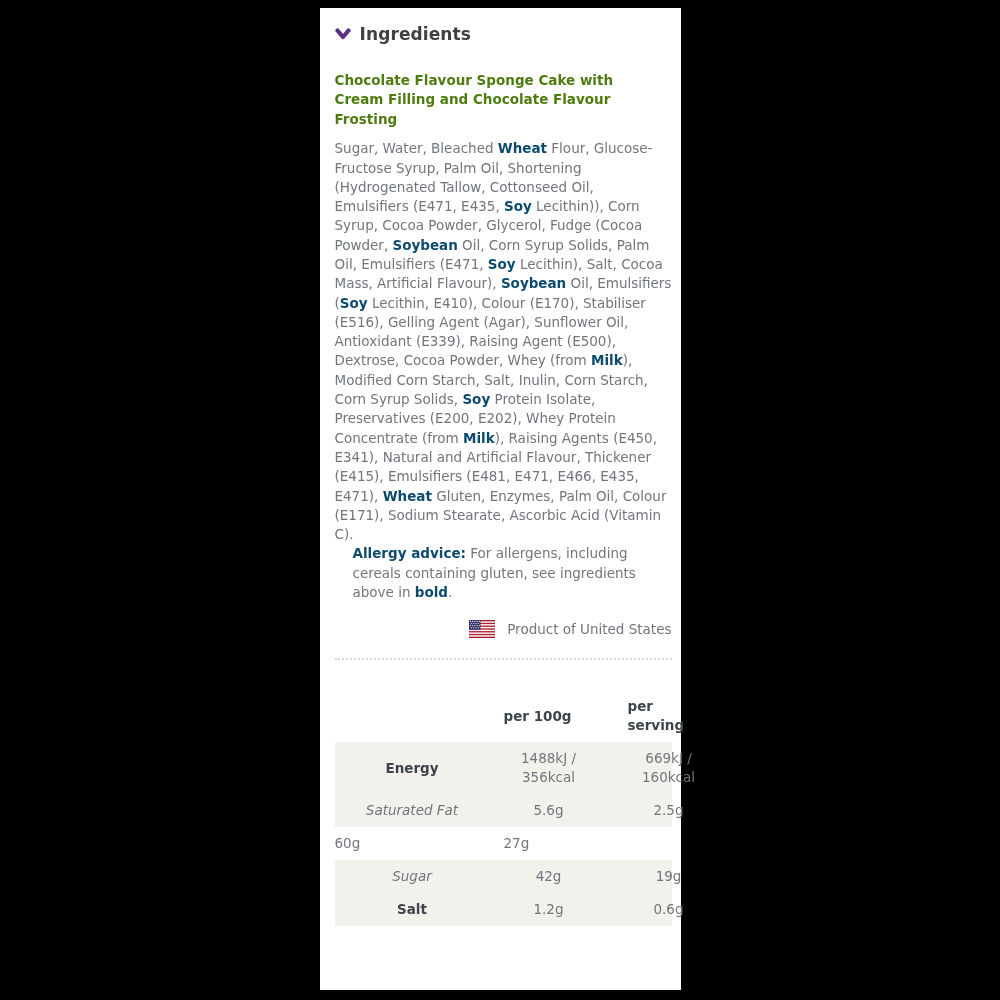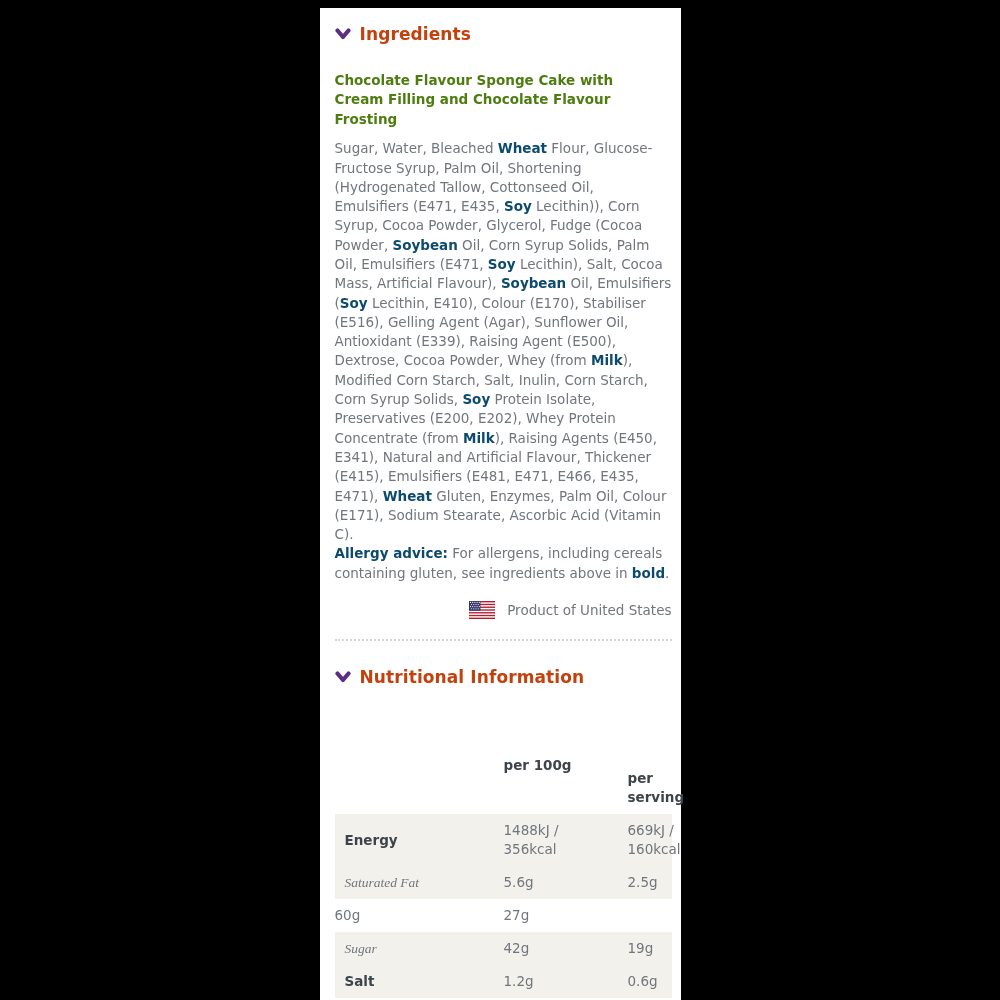--- a/index.html
+++ b/index.html
@@ -14,21 +14,21 @@
     padding: 16px 9px 13px 15px;
   }
 
   .section-heading {
     display: flex;
     align-items: center;
     gap: 9px;
     cursor: pointer;
   }
   .section-heading .title {
-    color: #c2410c;
+    color: #404040;
     font-size: 17px;
     font-weight: 700;
     letter-spacing: 0.1px;
   }
   .chevron { flex: 0 0 auto; display: block; }
 
   .subtitle {
     margin-top: 27px;
     font-size: 13.5px;
     font-weight: 700;
@@ -38,21 +38,21 @@
   }
 
   .body-text {
     font-size: 13.5px;
     color: #71767C;
     line-height: 19.3px;
     max-width: 337px;
   }
   .body-text b { color: #0c4a6e; font-weight: 700; }
   .ingredients-text { margin-top: 10px; }
-  .allergy { margin-top: 0; }
+  .allergy { margin-top: 0; margin-left: 18px; }
 
   .origin {
     margin-top: 18px;
     display: flex;
     align-items: center;
     gap: 12px;
     justify-content: flex-end;
   }
   .origin .flag { display: block; flex: 0 0 auto; }
   .origin .origin-label { font-size: 13.5px; color: #71767C; }
@@ -63,28 +63,28 @@
     margin: 20px 0 26px 0;
   }
 
   .ntable { margin-top: 30px; width: 337px; }
   .nrow {
     display: grid;
     grid-template-columns: 145px 100px 92px;
     align-items: center;
     gap: 24px;
   }
-  .nrow.shaded { background: #F2F1EC; }
+  .nrow.shaded { background: #F2F1EC; text-align: center; }
   .nheader { min-height: 47px; }
   .ncell { font-size: 13.5px; line-height: 19px; padding: 7px 0; }
   .nlabel { padding-left: 10px; }
   .nhead { font-weight: 700; color: #3E444B; }
-  .wrap-narrow { display: inline-block; width: 52px; margin-top: 45px; }
+  .wrap-narrow { display: inline-block; width: 52px; }
   .nlabel.bold { font-weight: 700; color: #3E444B; }
-  .nlabel.italic { font-style: italic; color: #71767C; font-family: Liberation Serif, serif; }
+  .nlabel.italic { font-style: italic; color: #71767C; }
   .nval { color: #71767C; padding-right: 10px; }
 </style>
 </head>
 <body>
 
 <div class="panel">
 
   <div class="section-heading">
     <svg class="chevron" width="16" height="12" viewBox="0 0 16 12">
       <polyline points="2.5,2.5 8,9 13.5,2.5" fill="none" stroke="#5B2D87" stroke-width="4.2" stroke-linecap="round" stroke-linejoin="round"></polyline>
@@ -129,26 +129,20 @@
           <circle cx="7.0" cy="7.7" r="0.55"></circle>
           <circle cx="9.2" cy="7.7" r="0.55"></circle>
       </g>
       <rect width="26" height="18" fill="none" stroke="rgba(0,0,0,0.12)" stroke-width="1"></rect>
     </svg>
     <span class="origin-label">Product of United States</span>
   </div>
 
   <hr class="divider">
 
-  <div class="section-heading">
-    <svg class="chevron" width="16" height="12" viewBox="0 0 16 12">
-      <polyline points="2.5,2.5 8,9 13.5,2.5" fill="none" stroke="#5B2D87" stroke-width="4.2" stroke-linecap="round" stroke-linejoin="round"></polyline>
-    </svg>
-    <span class="title">Nutritional Information</span>
-  </div>
 
   <div class="ntable">
     <div class="nrow nheader">
       <div class="ncell nlabel"></div>
       <div class="ncell nhead">per 100g</div>
       <div class="ncell nhead"><span class="wrap-narrow">per serving</span></div>
     </div>
     <div>
         <div class="nrow shaded">
           <div class="ncell nlabel bold">Energy</div>

